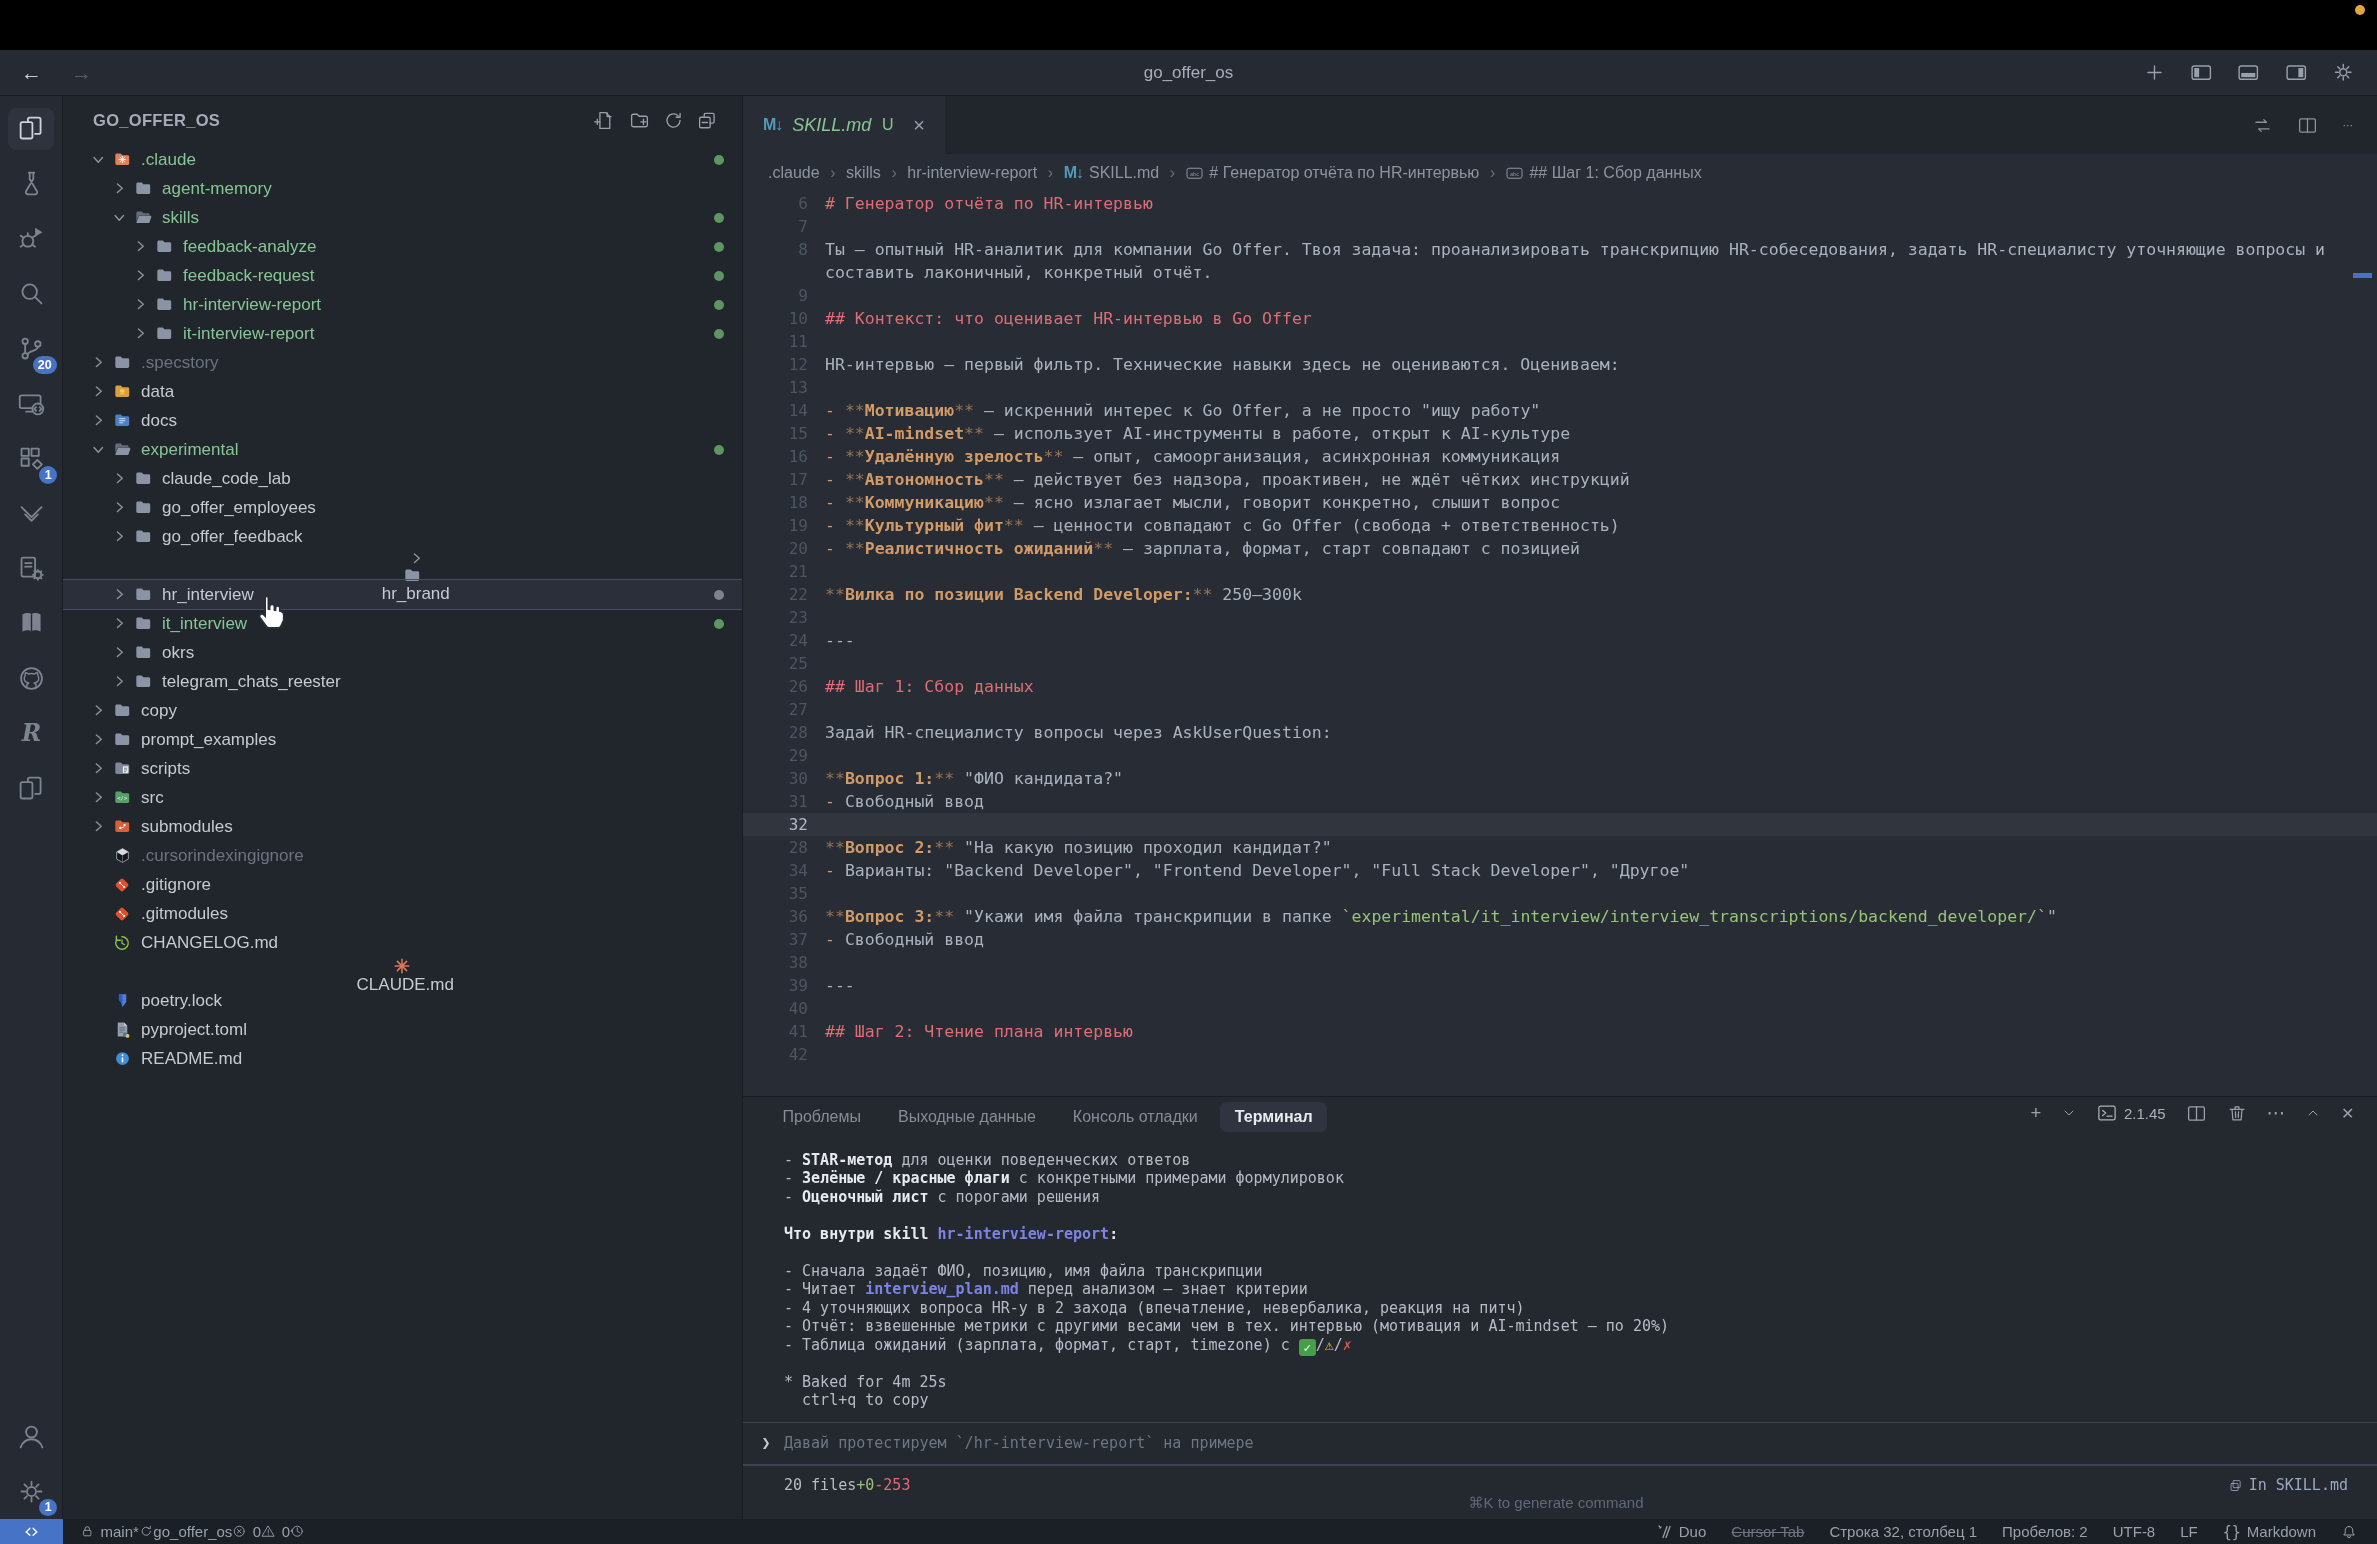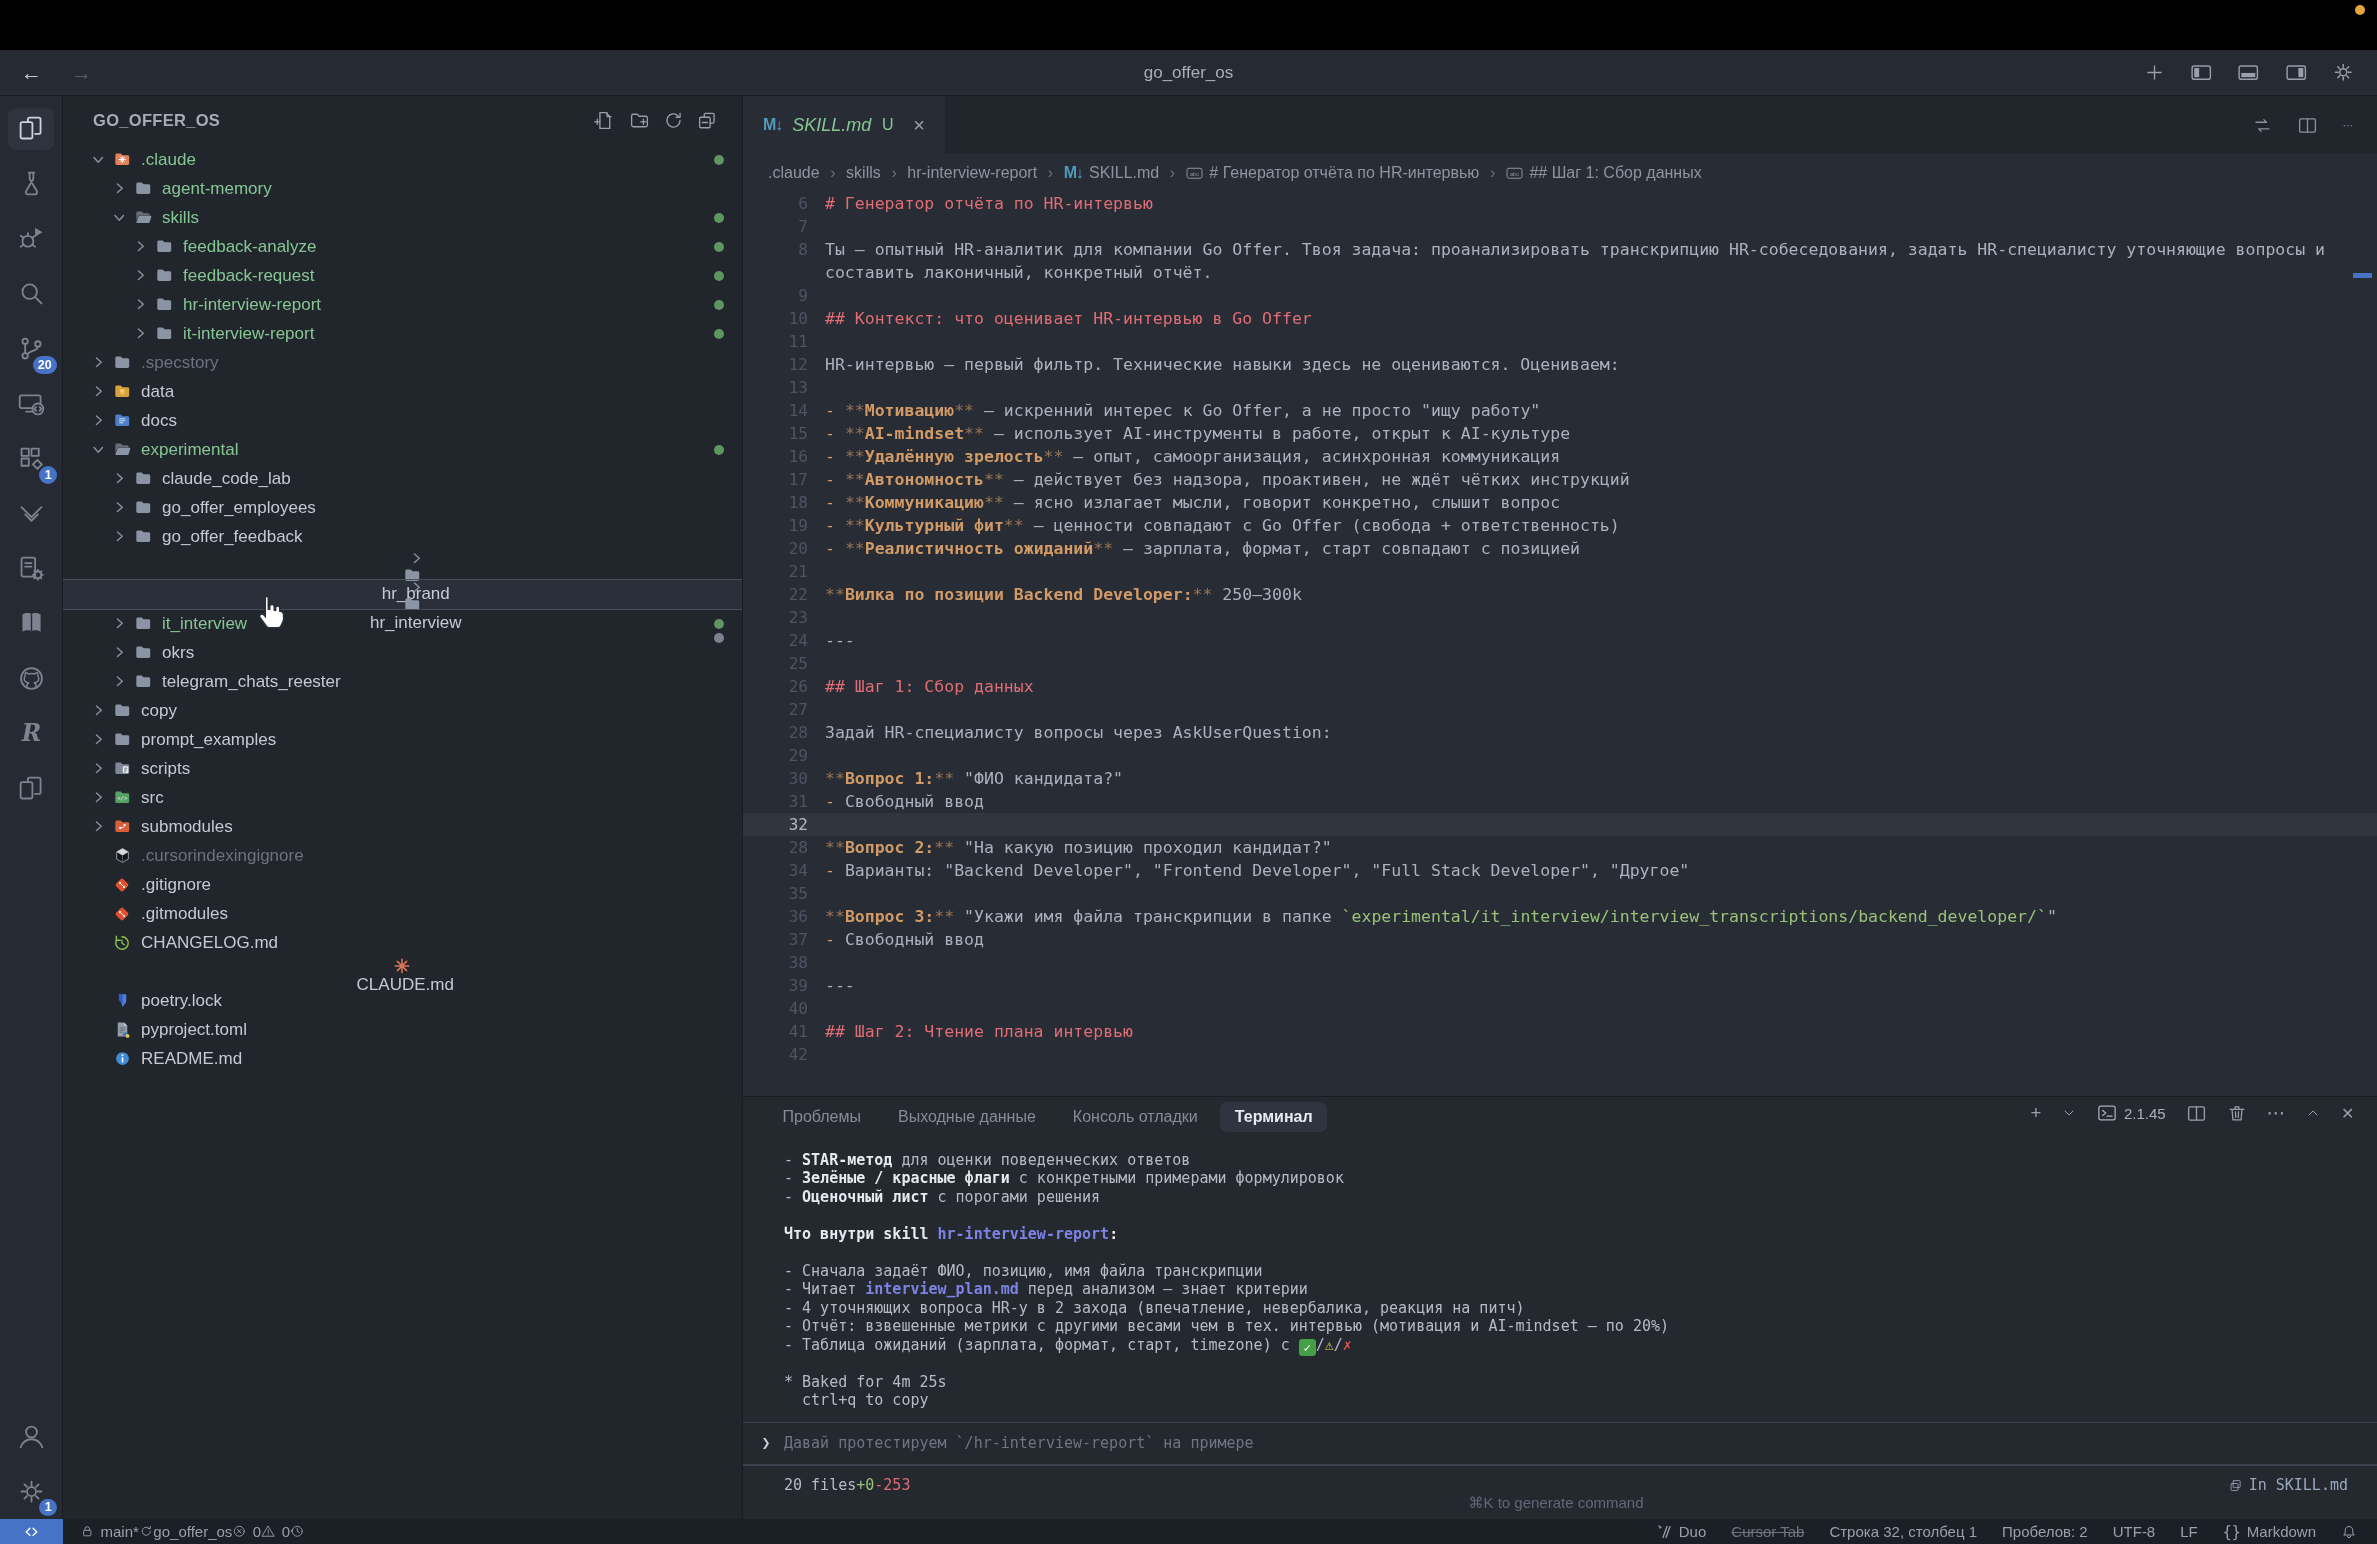--- a/index.html
+++ b/index.html
@@ -521,21 +521,21 @@
                 <path d="M9 5l8 7-8 7"></path>
               </svg>
             </span>
             <span class="ticon">
               <svg width="18.5" height="18.5" viewBox="0 0 32 32">
                 <path d="M4 8.5C4 7.1 5.1 6 6.5 6h6.9l3 3h9.1C27 9 28 10.1 28 11.5v12C28 25 26.9 26 25.5 26H6.5C5.1 26 4 24.9 4 23.5z" fill="#8a94a4"></path>
               </svg>
             </span>
             <span class="tlabel white">hr_brand</span>
           </div>
-          <div class="trow hover" style="padding-left: 45px; flex-direction: column;">
+          <div class="trow hover" style="padding-left: 45px;">
             <span class="chev">
               <svg width="14.5" height="14.5" viewBox="0 0 24 24" fill="none" stroke="currentColor" stroke-width="2.4" stroke-linecap="round" stroke-linejoin="round">
                 <path d="M9 5l8 7-8 7"></path>
               </svg>
             </span>
             <span class="ticon">
               <svg width="18.5" height="18.5" viewBox="0 0 32 32">
                 <path d="M4 8.5C4 7.1 5.1 6 6.5 6h6.9l3 3h9.1C27 9 28 10.1 28 11.5v12C28 25 26.9 26 25.5 26H6.5C5.1 26 4 24.9 4 23.5z" fill="#8a94a4"></path>
               </svg>
             </span>

